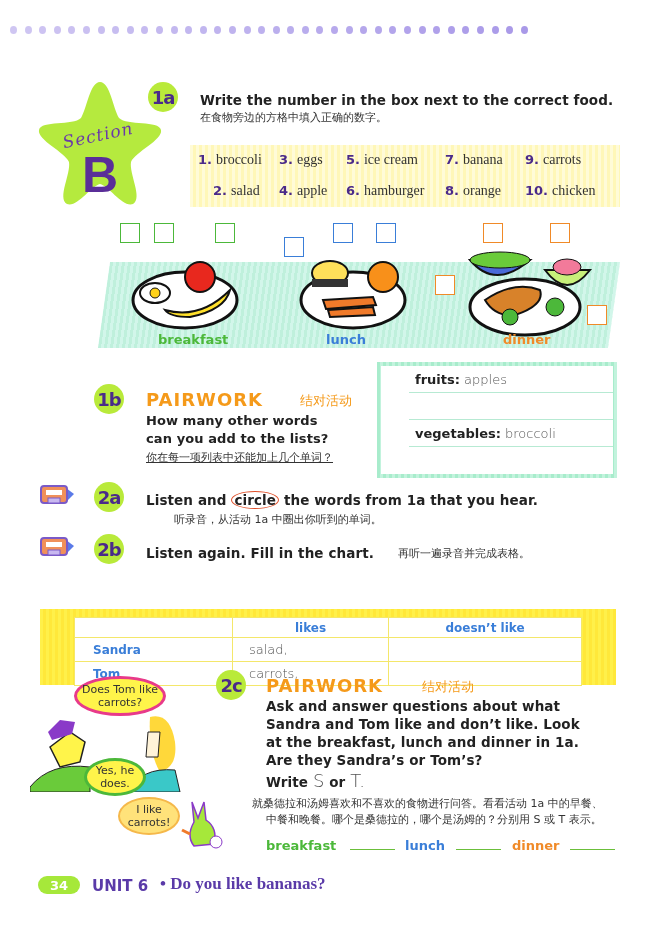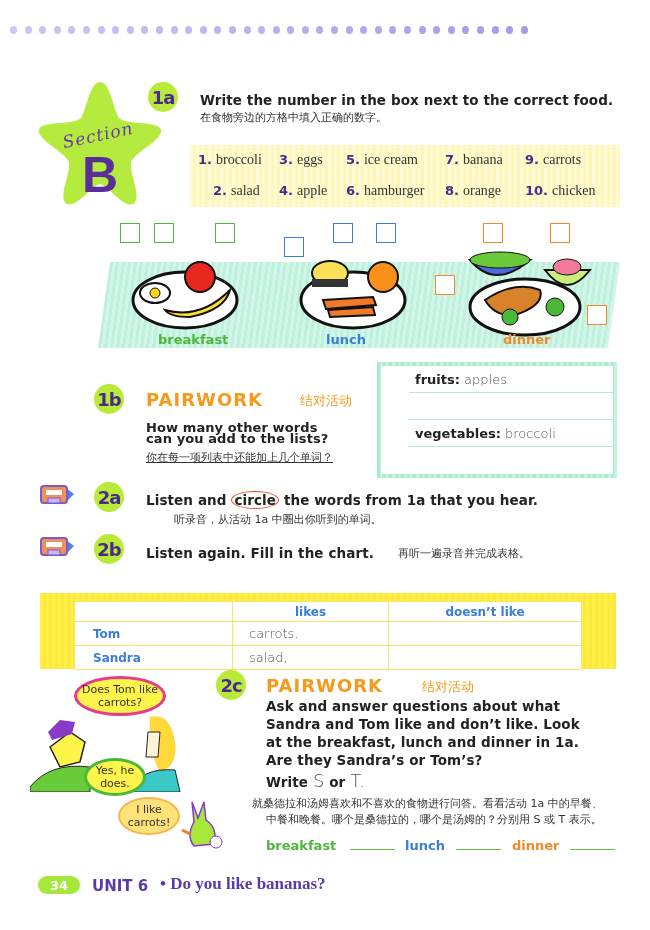--- a/index.html
+++ b/index.html
@@ -32,21 +32,21 @@
   .pw-cn { position: absolute; font-size: 13px; color: #f59a1a; font-family: "DejaVu Sans", sans-serif; }
 
   .listbox { position: absolute; left: 377px; top: 362px; width: 240px; height: 116px; background: repeating-linear-gradient(90deg, #a8eccc 0 3px, #c2f3dd 3px 6px); padding: 4px; }
   .listbox-inner { background: #fff; width: 100%; height: 100%; position: relative; }
   .lb-row { position: absolute; left: 0; right: 0; height: 27px; border-bottom: 1px solid #b7ead3; font-size: 13px; padding: 6px 6px; font-family: "DejaVu Sans", sans-serif; margin-left: 28px; }
   .lb-row b { font-weight: 900; }
   .hand { font-family: "DejaVu Sans", sans-serif; font-weight: 300; color: #555; font-style: normal; font-size: 13px; }
 
   .tape { position: absolute; width: 34px; height: 22px; }
 
-  .chartwrap { position: absolute; left: 40px; top: 593px; width: 576px; height: 76px; background: repeating-linear-gradient(90deg, #fff04a 0 3px, #ffe83a 3px 6px); }
+  .chartwrap { position: absolute; left: 40px; top: 609px; width: 576px; height: 76px; background: repeating-linear-gradient(90deg, #fff04a 0 3px, #ffe83a 3px 6px); }
   table.chart { position: absolute; left: 34px; top: 8px; width: 508px; border-collapse: collapse; background: #fff; }
   table.chart td, table.chart th { border: 1px solid #f4e76a; height: 24px; font-size: 13px; }
   table.chart th { color: #3a7ed8; font-weight: 900; font-family: "DejaVu Sans", sans-serif; height: 20px; font-size: 12px; }
   table.chart td.name { color: #3a7ed8; font-weight: 900; padding-left: 18px; font-family: "DejaVu Sans", sans-serif; font-size: 12px; }
   table.chart td.val { padding-left: 16px; color: #555; }
 
   .bubble { position: absolute; border-radius: 50%; display: flex; align-items: center; justify-content: center; text-align: center; font-size: 11px; line-height: 13px; color: #333; font-family: "DejaVu Sans", sans-serif; }
 
   .answer-line { position: absolute; top: 849px; height: 1px; background: #6bbf3a; }
   .footer-badge { position: absolute; left: 38px; top: 876px; width: 42px; height: 18px; border-radius: 9px; background: #a6e83a; color: #fff; font-weight: 900; font-size: 13px; display: flex; align-items: center; justify-content: center; font-family: "DejaVu Sans", sans-serif; }
@@ -157,21 +157,21 @@
 <div class="box" style="left:435px;top:275px;border-color:#f08a28;"></div>
 <div class="box" style="left:587px;top:305px;border-color:#f08a28;"></div>
 
 <div class="meal-label" style="left:158px;top:332px;color:#4cb83a;">breakfast</div>
 <div class="meal-label" style="left:326px;top:332px;color:#3a7ed8;">lunch</div>
 <div class="meal-label" style="left:503px;top:332px;color:#f08a28;">dinner</div>
 
 <div class="badge" style="left:94px;top:384px;">1b</div>
 <div class="pw-title" style="left:146px;top:389px;">PAIRWORK</div>
 <div class="pw-cn" style="left:300px;top:392px;">结对活动</div>
-<div class="instr" style="left:146px;top:413px;font-size:13px;margin-top:7px;">How many other words</div>
+<div class="instr" style="left:146px;top:413px;font-size:13px;">How many other words</div>
 <div class="instr" style="left:146px;top:431px;font-size:13px;">can you add to the lists?</div>
 <div class="cn" style="left:146px;top:450px;text-decoration:underline;">你在每一项列表中还能加上几个单词？</div>
 
 <div class="listbox">
   <div class="listbox-inner">
     <div class="lb-row" style="top:0;"><b>fruits:</b> <span class="hand">apples</span></div>
     <div class="lb-row" style="top:27px;"></div>
     <div class="lb-row" style="top:54px;"><b>vegetables:</b> <span class="hand">broccoli</span></div>
     <div class="lb-row" style="top:81px;border-bottom:none;"></div>
   </div>
@@ -203,27 +203,27 @@
 
 <div class="chartwrap">
   <table class="chart">
     <tbody>
         <tr>
       <th style="width:158px;"></th>
       <th style="width:156px;">likes</th>
       <th>doesn’t like</th>
     </tr>
     <tr>
-      <td class="name">Tom</td>
-      <td class="val hand">carrots,</td>
+      <td class="name">Sandra</td>
+      <td class="val hand">salad,</td>
       <td class="val hand"></td>
     </tr>
     <tr>
-      <td class="name">Sandra</td>
-      <td class="val hand">salad,</td>
+      <td class="name">Tom</td>
+      <td class="val hand">carrots,</td>
       <td class="val hand"></td>
     </tr>
   </tbody>
     </table>
 </div>
 
 <div class="bubble" style="left:74px;top:676px;width:92px;height:40px;background:#fff44a;border:3px solid #e83a8a;">Does Tom like carrots?</div>
 <svg style="position:absolute;left:30px;top:712px;" width="160" height="80">
   <path d="M20 35 L40 20 L55 30 L50 50 L30 55 Z" fill="#fff44a" stroke="#222" stroke-width="1.5"></path>
   <path d="M18 20 L30 8 L45 10 L42 22 L22 28 Z" fill="#8a3ac8"></path>

